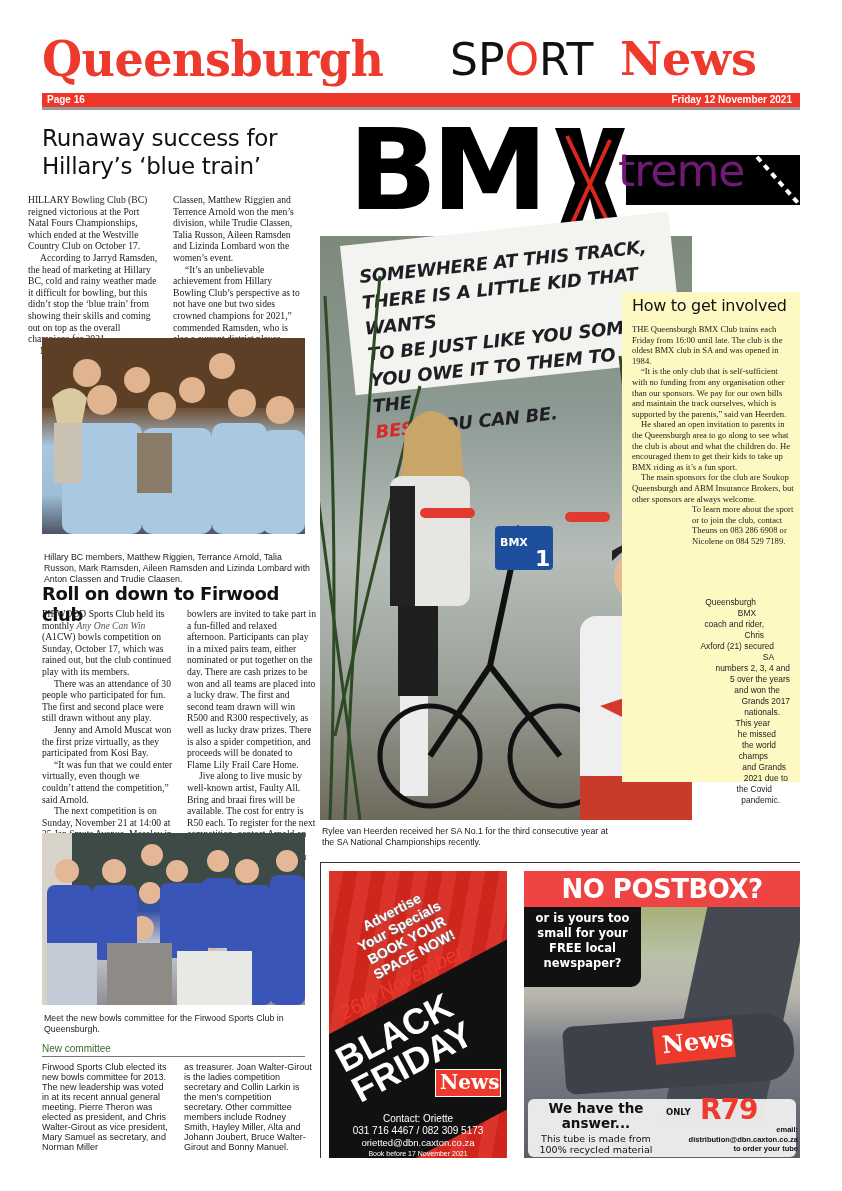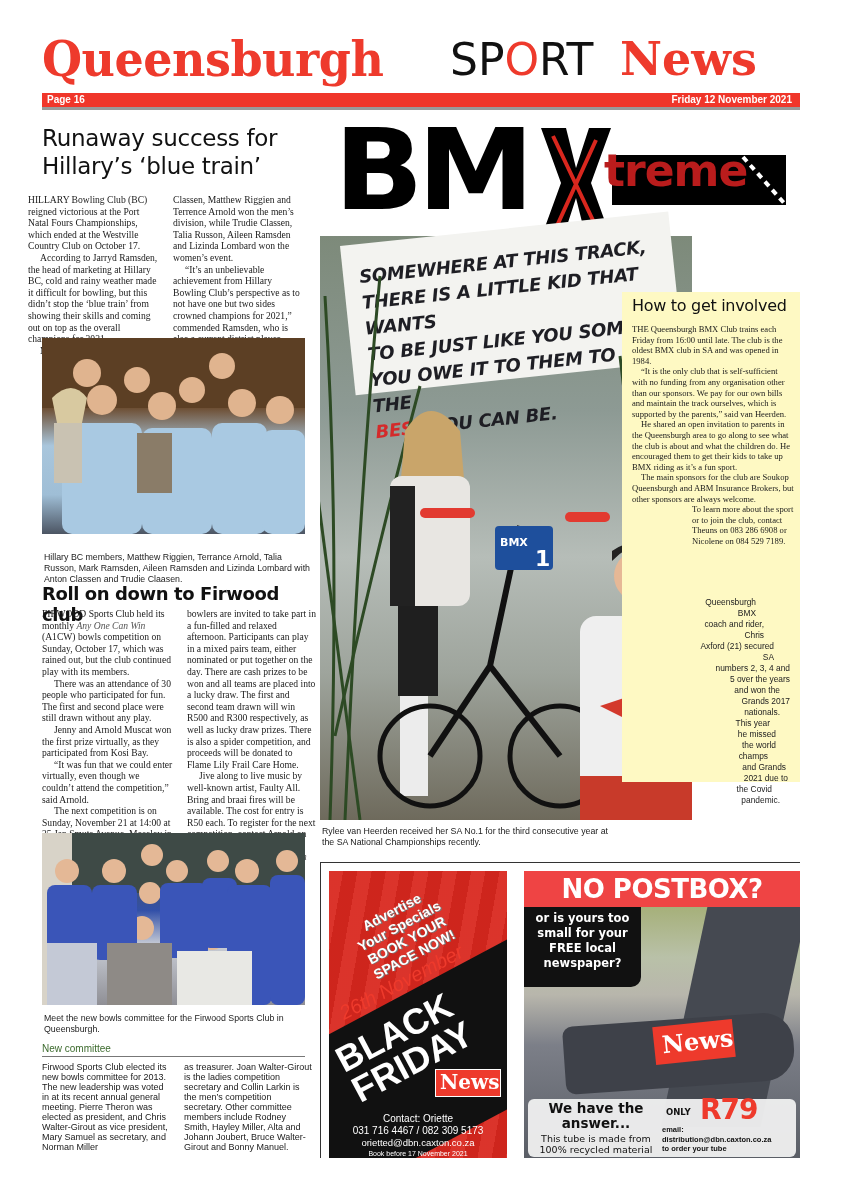--- a/index.html
+++ b/index.html
@@ -46,27 +46,27 @@
   .photo2 { left: 42px; top: 833px; width: 263px; height: 172px;
             background: linear-gradient(180deg, #3d4a46 0%, #4a5652 20%, #3250a8 45%, #c9cdd6 65%, #8f8f95 100%); }
   .cap2 { left: 44px; top: 1013px; width: 270px; }
   .subhead { position: absolute; left: 42px; top: 1043px; width: 263px; font-family: "Liberation Sans", sans-serif;
              font-size: 10px; color: #3d6b2e; border-bottom: 1px solid #777; padding-bottom: 2px; }
   .art3 { left: 42px; top: 1062px; font-family: "Liberation Sans", sans-serif; font-size: 9px; line-height: 10px; }
   .art3 .col { width: 128px; }
   .art3 p { text-indent: 0; }
 
   
-  .bmx-logo { position: absolute; left: 334px; top: 123px; width: 452px; height: 115px; }
+  .bmx-logo { position: absolute; left: 348px; top: 123px; width: 452px; height: 115px; }
   .bmx-letters { position: absolute; left: 0; top: -18px; font-family: "DejaVu Sans", sans-serif; font-weight: bold;
                  font-size: 112px; letter-spacing: -6px; color: #000; transform: scaleX(1.05); transform-origin: left; }
   .bmx-x { position: absolute; left: 207px; top: 5px; width: 70px; height: 110px; }
   .bmx-bar { position: absolute; left: 278px; top: 32px; width: 174px; height: 50px; background: #000; }
   .bmx-treme { position: absolute; left: 270px; top: 22px; font-family: "DejaVu Sans", sans-serif; font-size: 44px;
-               color: #b91c1c; letter-spacing: -1px; font-weight: bold; }
+               color: #701a75; letter-spacing: -1px; }
   .bmx-dash { position: absolute; left: 405px; top: 32px; width: 47px; height: 50px; }
 
   
   .bmx-photo { position: absolute; left: 320px; top: 236px; width: 372px; height: 584px;
                background: linear-gradient(180deg, #7d8a7a 0%, #8d9a94 30%, #b6bdb8 55%, #9ea49c 75%, #6e6a5c 100%); }
   .sign { position: absolute; left: 20px; top: 10px; width: 330px; height: 150px; background: #f3f3f0;
           transform: rotate(-6deg); transform-origin: left top; }
   .sign-text { position: absolute; left: 16px; top: 20px; font-family: "DejaVu Sans", sans-serif; font-weight: bold;
                font-style: italic; font-size: 18px; line-height: 26px; color: #1e1e24; letter-spacing: -0.3px; }
   .sign-text .red { color: #d42a2a; }
@@ -122,21 +122,21 @@
   .ad2-head { position: absolute; left: 0; top: 0; width: 276px; height: 36px; background: #ef4444; color: #fff;
               font-family: "DejaVu Sans", sans-serif; font-weight: bold; font-size: 26px; text-align: center; line-height: 36px; letter-spacing: -0.5px; }
   .ad2-q { position: absolute; left: 0; top: 36px; width: 117px; height: 80px; background: #111; border-bottom-right-radius: 10px;
            color: #fff; font-family: "DejaVu Sans", sans-serif; font-weight: bold; font-size: 11.5px; line-height: 15px; text-align: center; padding-top: 4px; }
   .ad2-foot { position: absolute; left: 4px; top: 228px; width: 268px; height: 58px; background: rgba(240,240,240,0.95); border-radius: 6px; }
   .ad2-ans { position: absolute; left: 8px; top: 2px; width: 120px; text-align: center; font-family: "DejaVu Sans", sans-serif; color: #111; }
   .ad2-ans .a1 { font-weight: bold; font-size: 13.5px; line-height: 15px; }
   .ad2-ans .a2 { font-size: 9.5px; line-height: 11px; margin-top: 2px; }
   .ad2-only { position: absolute; left: 138px; top: 8px; font-family: "DejaVu Sans", sans-serif; font-weight: bold; font-size: 8.5px; color: #111; }
   .ad2-price { position: absolute; left: 172px; top: -6px; font-family: "DejaVu Sans", sans-serif; font-weight: bold; font-size: 28px; color: #ee3a2c; letter-spacing: -1px; }
-  .ad2-email { position: absolute; left: 134px; top: 26px; width: 136px; text-align: left; font-family: "Liberation Sans", sans-serif; font-weight: bold;
+  .ad2-email { position: absolute; left: 134px; top: 26px; width: 136px; text-align: right; font-family: "Liberation Sans", sans-serif; font-weight: bold;
                font-size: 7.5px; line-height: 9.5px; color: #111; }
 </style>
 </head>
 <body>
 
 <header class="masthead">
   <span class="mh-q">Queensburgh</span>
   <span class="mh-sport"><span>SP</span><span class="o">O</span><span>RT</span></span>
   <span class="mh-news">News</span>
 </header>

